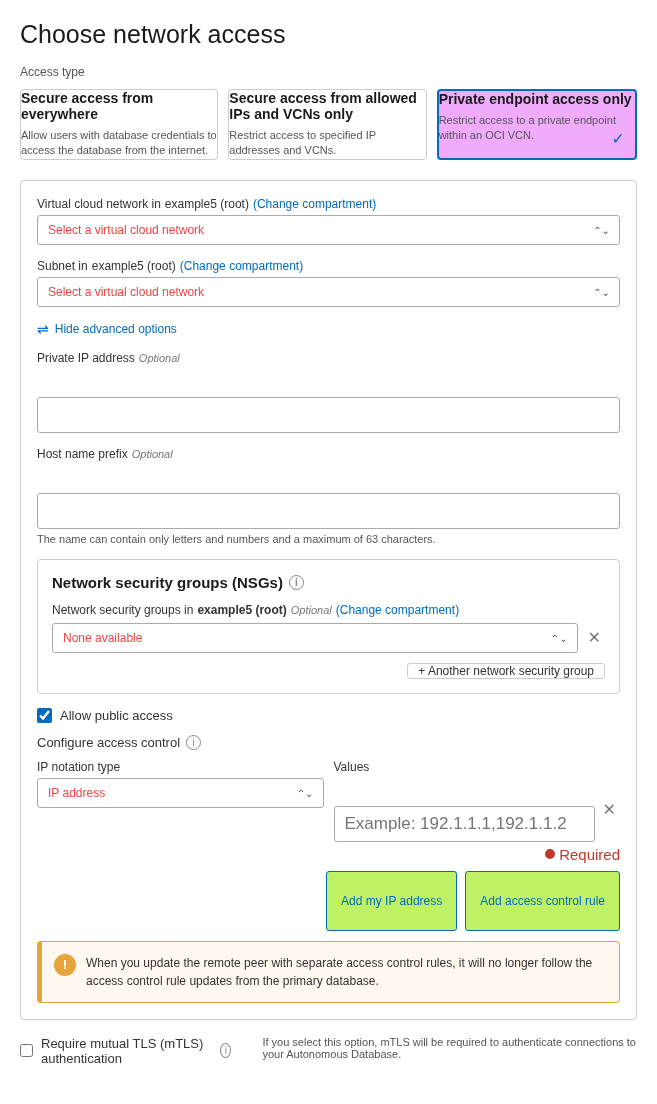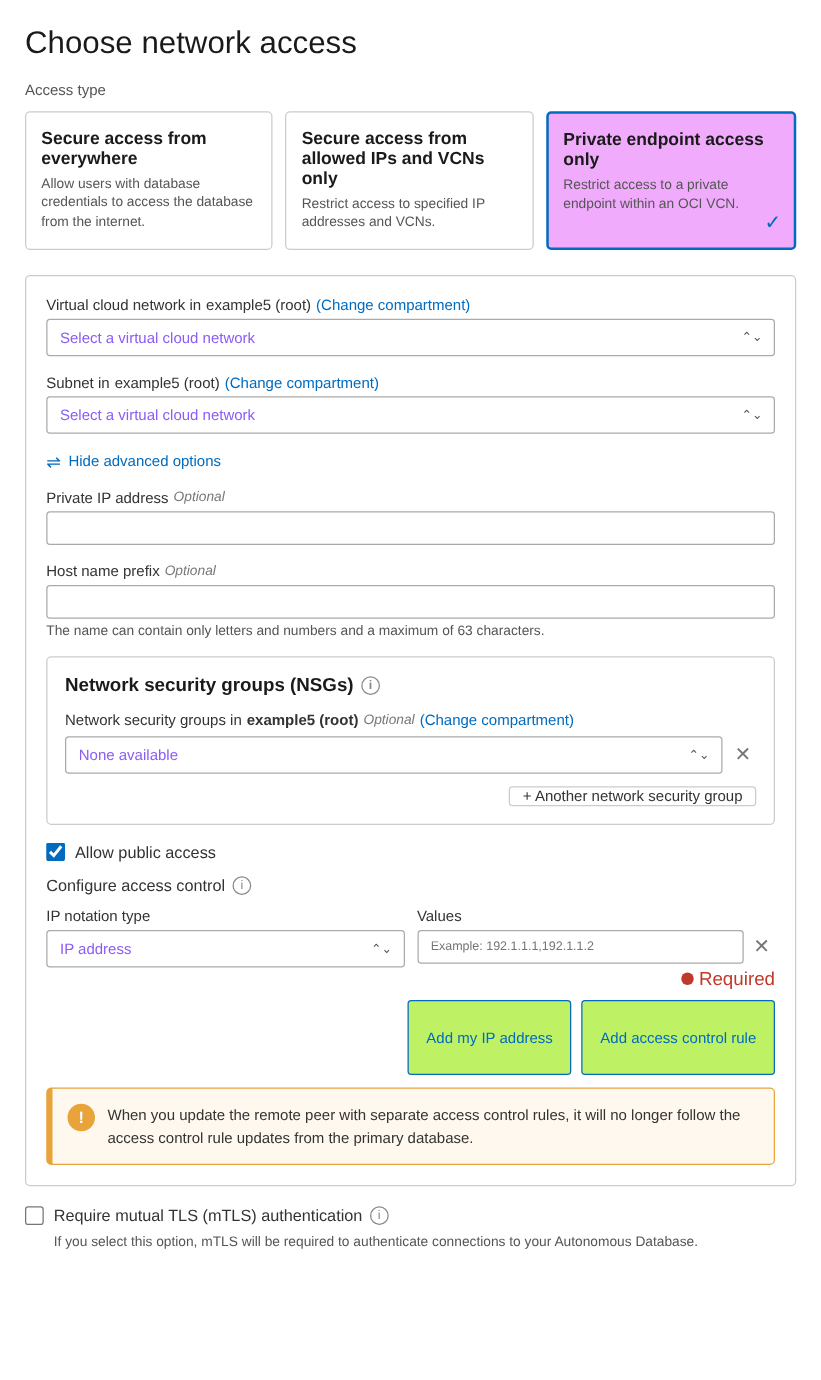--- a/index.html
+++ b/index.html
@@ -25,21 +25,20 @@
     }
     .access-type-row {
       display: flex;
       gap: 10px;
       margin-bottom: 20px;
     }
     .access-card {
       flex: 1;
       border: 1px solid #ccc;
       border-radius: 4px;
-      padding: 12px;
       cursor: pointer;
       position: relative;
       background: #fff;
     }
     .access-card.selected {
       border: 2px solid #006BBF;
       background: #f0abfc;
     }
     .access-card-title {
       font-size: 14px;
@@ -90,21 +89,21 @@
     .select-wrapper {
       position: relative;
     }
     .select-wrapper select {
       width: 100%;
       padding: 7px 30px 7px 10px;
       border: 1px solid #aaa;
       border-radius: 3px;
       background: #fff;
       font-size: 12px;
-      color: #8b5cf6;
+      color: #ef4444;
       appearance: none;
       cursor: pointer;
     }
     .select-arrow {
       position: absolute;
       right: 10px;
       top: 50%;
       transform: translateY(-50%);
       pointer-events: none;
       color: #555;
@@ -121,22 +120,23 @@
       text-decoration: none;
     }
     .advanced-toggle-icon {
       font-size: 14px;
     }
     .text-input {
       width: 100%;
       padding: 7px 10px;
       border: 1px solid #aaa;
       border-radius: 3px;
-      font-size: 10px;
-      color: #333;
+      font-size: 17px;
+      color: #333;
+      margin-top: 28px;
     }
     .field-hint {
       font-size: 11px;
       color: #555;
       margin-top: 4px;
     }
     .nsg-section {
       border: 1px solid #ccc;
       border-radius: 4px;
       padding: 14px;
@@ -277,21 +277,21 @@
     .warning-text {
       font-size: 12px;
       color: #333;
       line-height: 1.5;
     }
     .mtls-section {
       margin-top: 16px;
       display: flex;
       align-items: flex-start;
       gap: 8px;
-      flex-direction: column;
+      flex-direction: row;
     }
     .mtls-row {
       display: flex;
       align-items: center;
       gap: 8px;
     }
     .mtls-desc {
       font-size: 11px;
       color: #555;
       margin-left: 23px;

